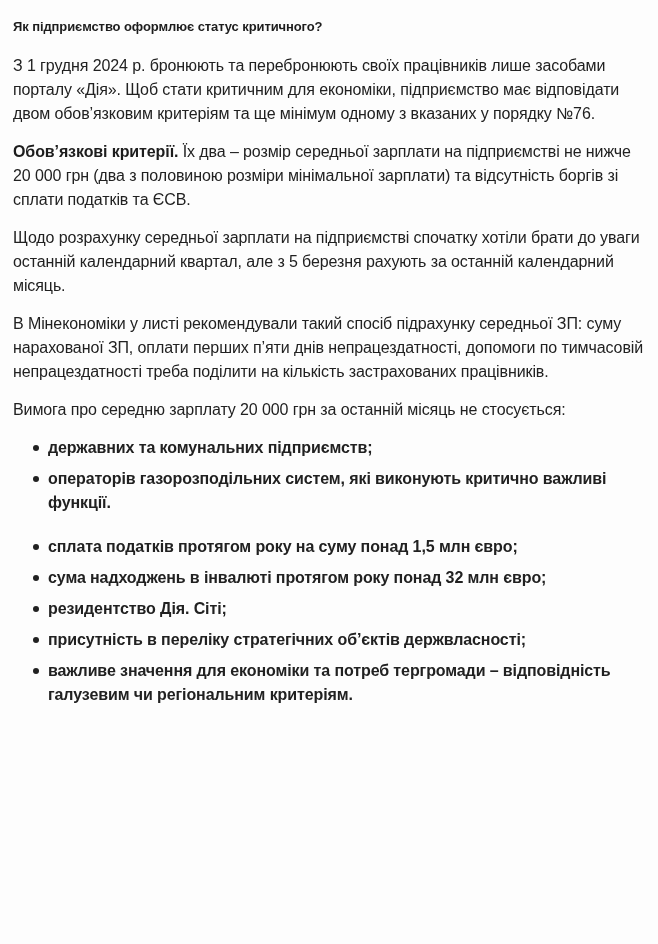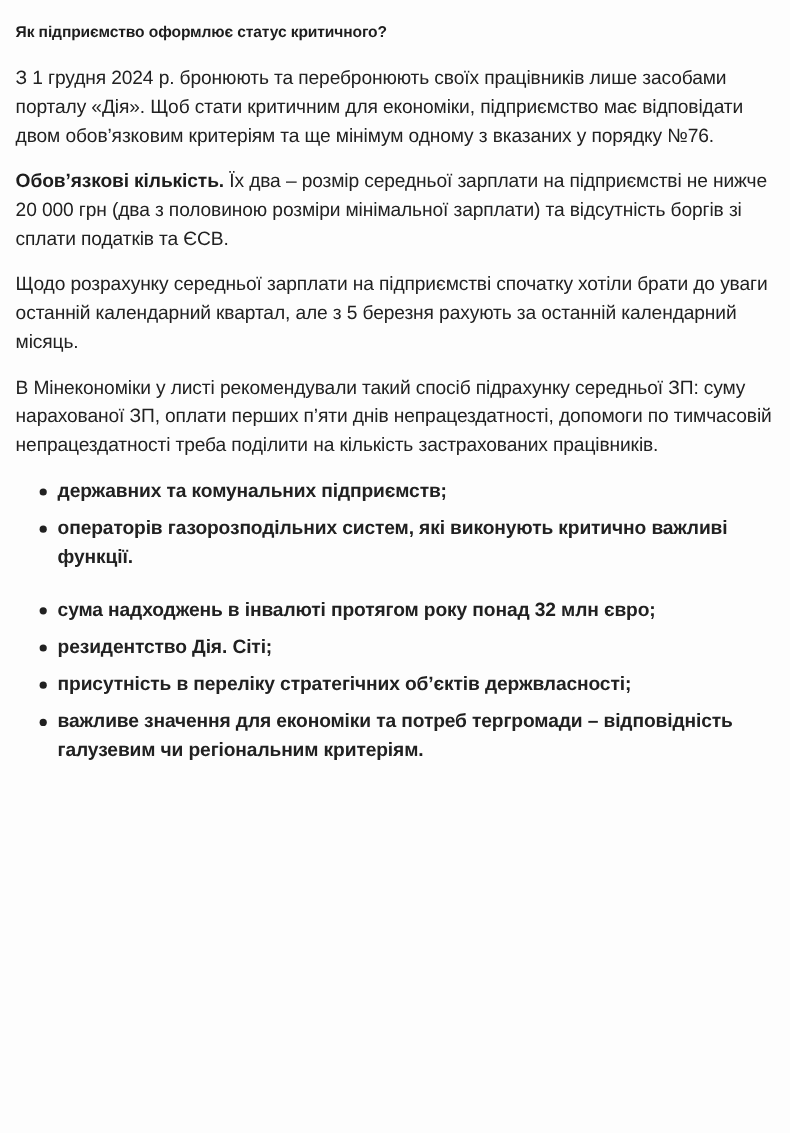--- a/index.html
+++ b/index.html
@@ -66,33 +66,35 @@
 </style>
 </head>
 <body>
 
 <div class="article">
 
   <h1 class="title">Як підприємство оформлює статус критичного?</h1>
 
   <p class="para"><span>З 1 грудня 2024 р. бронюють та перебронюють своїх працівників лише засобами порталу «Дія». Щоб стати критичним для економіки, підприємство має відповідати двом обов’язковим критеріям та ще мінімум одному з вказаних у порядку №76.</span></p>
 
-  <p class="para"><strong class="lead-bold">Обов’язкові кількість.</strong><span> Їх два – розмір середньої зарплати на підприємстві не нижче 20 000 грн (два з половиною розміри мінімальної зарплати) та відсутність боргів зі сплати податків та ЄСВ.</span></p>
+  <p class="para"><strong class="lead-bold">Обов’язкові критерії.</strong><span> Їх два – розмір середньої зарплати на підприємстві не нижче 20 000 грн (два з половиною розміри мінімальної зарплати) та відсутність боргів зі сплати податків та ЄСВ.</span></p>
 
   <p class="para"><span>Щодо розрахунку середньої зарплати на підприємстві спочатку хотіли брати до уваги останній календарний квартал, але з 5 березня рахують за останній календарний місяць.</span></p>
 
   <p class="para"><span>В Мінекономіки у листі рекомендували такий спосіб підрахунку середньої ЗП: суму нарахованої ЗП, оплати перших п’яти днів непрацездатності, допомоги по тимчасовій непрацездатності треба поділити на кількість застрахованих працівників.</span></p>
 
+  <p class="para"><span>Вимога про середню зарплату 20 000 грн за останній місяць не стосується:</span></p>
 
   <ul class="bullet-list">
     <li>державних та комунальних підприємств;</li>
     <li>операторів газорозподільних систем, які виконують критично важливі функції.</li>
   </ul>
 
 
   <ul class="bullet-list last">
+    <li>сплата податків протягом року на суму понад 1,5 млн євро;</li>
     <li>сума надходжень в інвалюті протягом року понад 32 млн євро;</li>
     <li>резидентство Дія. Сіті;</li>
     <li>присутність в переліку стратегічних об’єктів держвласності;</li>
     <li>важливе значення для економіки та потреб тергромади – відповідність галузевим чи регіональним критеріям.</li>
   </ul>
 
 </div>
 
 </body></html>

